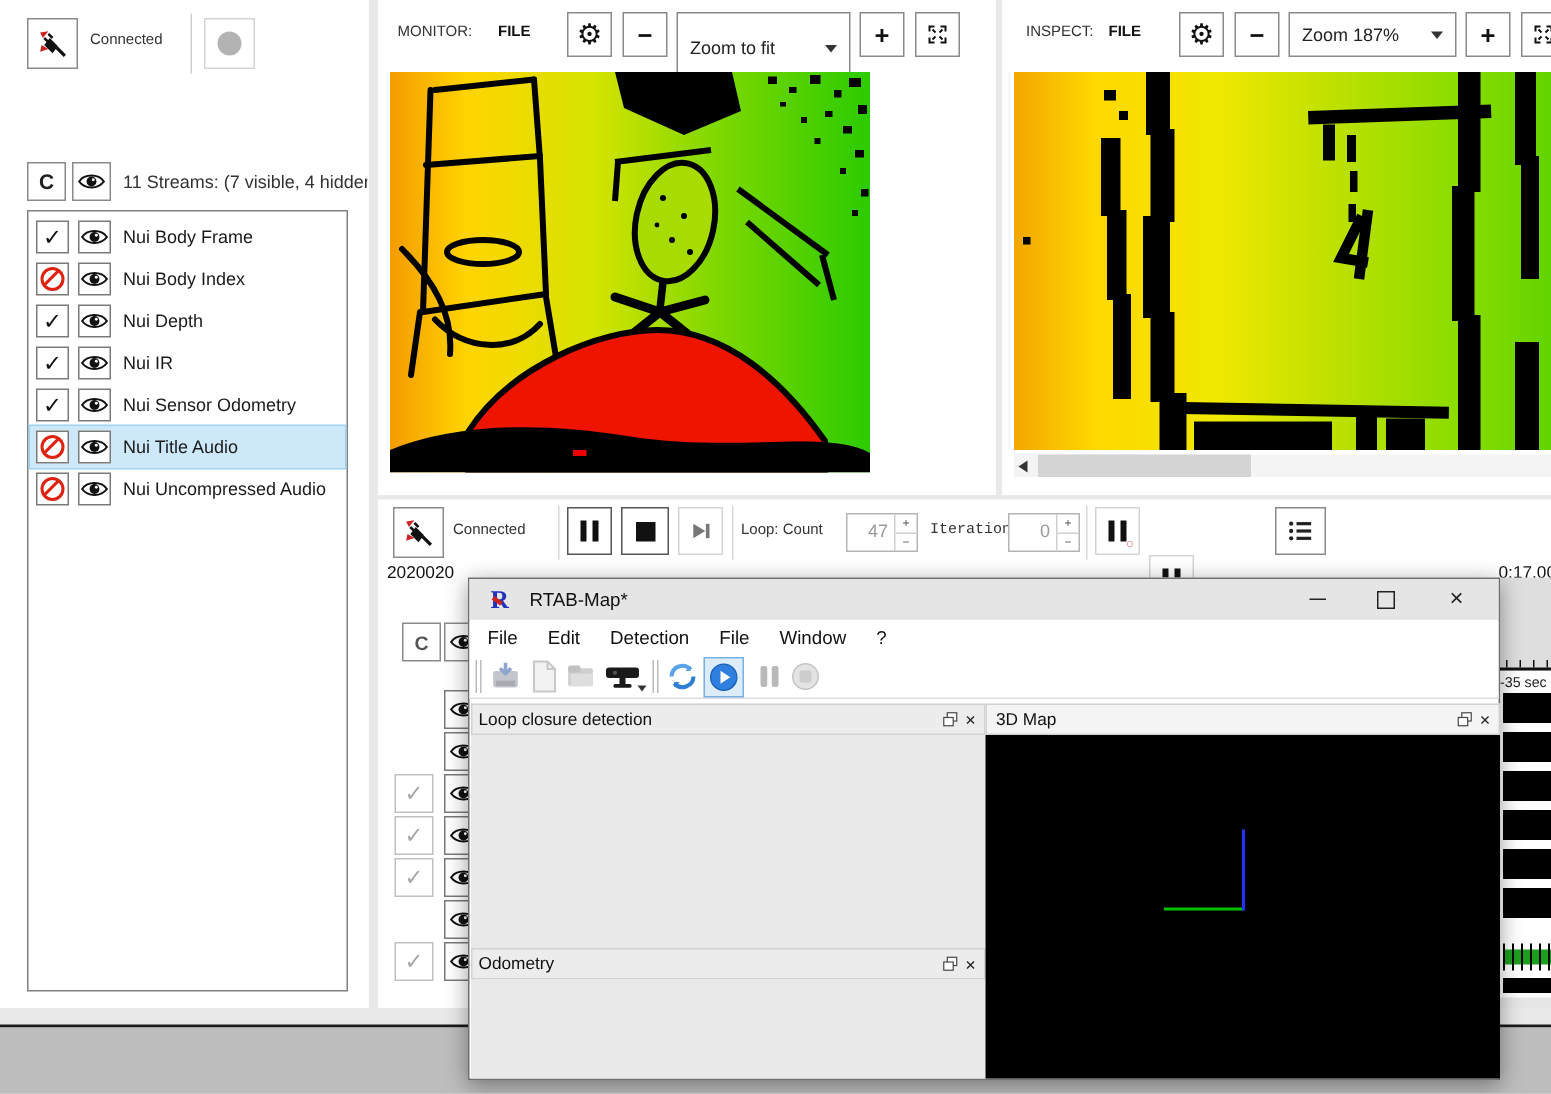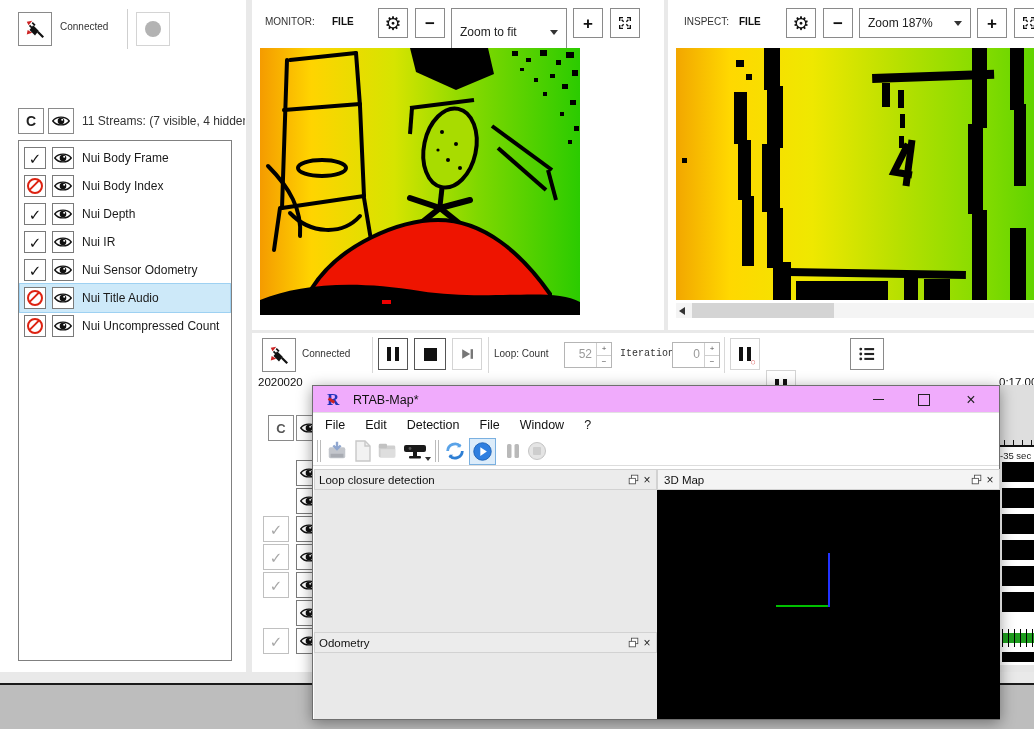--- a/index.html
+++ b/index.html
@@ -173,21 +173,21 @@
         <span class="ibox" style="margin-left:4px;">
             <span class="block"></span>
           </span>
         <span class="ibox" style="margin-left:6px;">
             <svg width="18" height="12" viewBox="0 0 24 16">
               <path d="M1 8 C6 1 18 1 23 8 C18 15 6 15 1 8 Z" fill="#fff" stroke="#111" stroke-width="1.8"></path>
               <circle cx="12" cy="8" r="4.4" fill="#111"></circle>
               <circle cx="13.6" cy="6.4" r="1.3" fill="#fff"></circle>
             </svg>
           </span>
-        <span class="slabel">Nui Uncompressed Count</span>
+        <span class="slabel">Nui Uncompressed Audio</span>
       </div>
     </div>
   </section>
 
   <section class="panel" style="left:252px;top:0;width:412px;height:330px;">
     <div class="lbl" style="left:13px;top:16px;">MONITOR:</div>
     <div class="lbl bold" style="left:80px;top:16px;">FILE</div>
     <div class="btn" style="left:126px;top:8px;width:30px;height:30px;">
         <span class="gear">⚙</span>
       </div>
@@ -378,21 +378,21 @@
       </div>
     <div class="btn light" style="left:200px;top:5px;width:30px;height:32px;">
       <svg width="16" height="16" viewBox="0 0 20 20">
           <path d="M4 4 L14 10 L4 16 Z" fill="#777"></path>
           <rect x="14.5" y="4" width="3" height="12" fill="#777"></rect>
         </svg>
     </div>
     <div class="sep-v" style="left:236px;top:4px;height:36px;"></div>
     <div class="lbl" style="left:242px;top:15px;text-align:center;">Loop: Count</div>
     <div class="spin" style="left:312px;top:9px;width:48px;height:26px;">
-      <span class="val">52</span>
+      <span class="val">47</span>
       <span class="updown">
           <span>+</span>
           <span>−</span>
         </span>
     </div>
     <div class="lbl" style="left:368px;top:15px;font-family:Liberation Mono, monospace;">Iteration</div>
     <div class="spin" style="left:420px;top:9px;width:48px;height:26px;">
       <span class="val">0</span>
       <span class="updown">
           <span>+</span>
@@ -530,21 +530,21 @@
         <span style="position:absolute;left:0;top:4px;width:32px;height:10px;background:#1e9e1e;display:block;"></span>
         <span style="position:absolute;left:0;top:0;width:32px;height:18px;display:block;background:repeating-linear-gradient(90deg,#000 0 1.5px,transparent 1.5px 6px);"></span>
       </div>
       <div class="bar" style="left:4px;top:267px;height:10px;width:32px;"></div>
       <div class="abs" style="left:0;top:280px;width:36px;height:7px;background:#e6e6e6;"></div>
     </div>
   </section>
 
   <section class="rtab">
 
-    <div class="abs" style="left:0;top:0;width:686px;height:27px;background:#f0abfc;border-bottom:1px solid #e2e2e2;">
+    <div class="abs" style="left:0;top:0;width:686px;height:27px;background:#e5e5e5;border-bottom:1px solid #e2e2e2;">
       <span class="abs" style="left:14px;top:4px;width:18px;height:18px;font-weight:bold;font-size:17px;color:#2233bb;font-family:'Liberation Serif','DejaVu Serif',serif;">
         <span>R</span>
         <span style="position:absolute;left:1px;top:9px;width:7px;height:3px;background:#cc2222;transform:rotate(35deg);display:block;"></span>
       </span>
       <span class="abs" style="left:40px;top:7px;font-size:12.5px;color:#111;">RTAB-Map*</span>
       <span class="abs" style="left:548px;top:0;width:34px;height:27px;display:flex;align-items:center;justify-content:center;">
           <i style="width:11px;height:1.5px;background:#222;display:block;"></i>
         </span>
       <span class="abs" style="left:594px;top:0;width:34px;height:27px;display:flex;align-items:center;justify-content:center;">
           <i style="width:10px;height:10px;border:1.5px solid #222;display:block;"></i>

